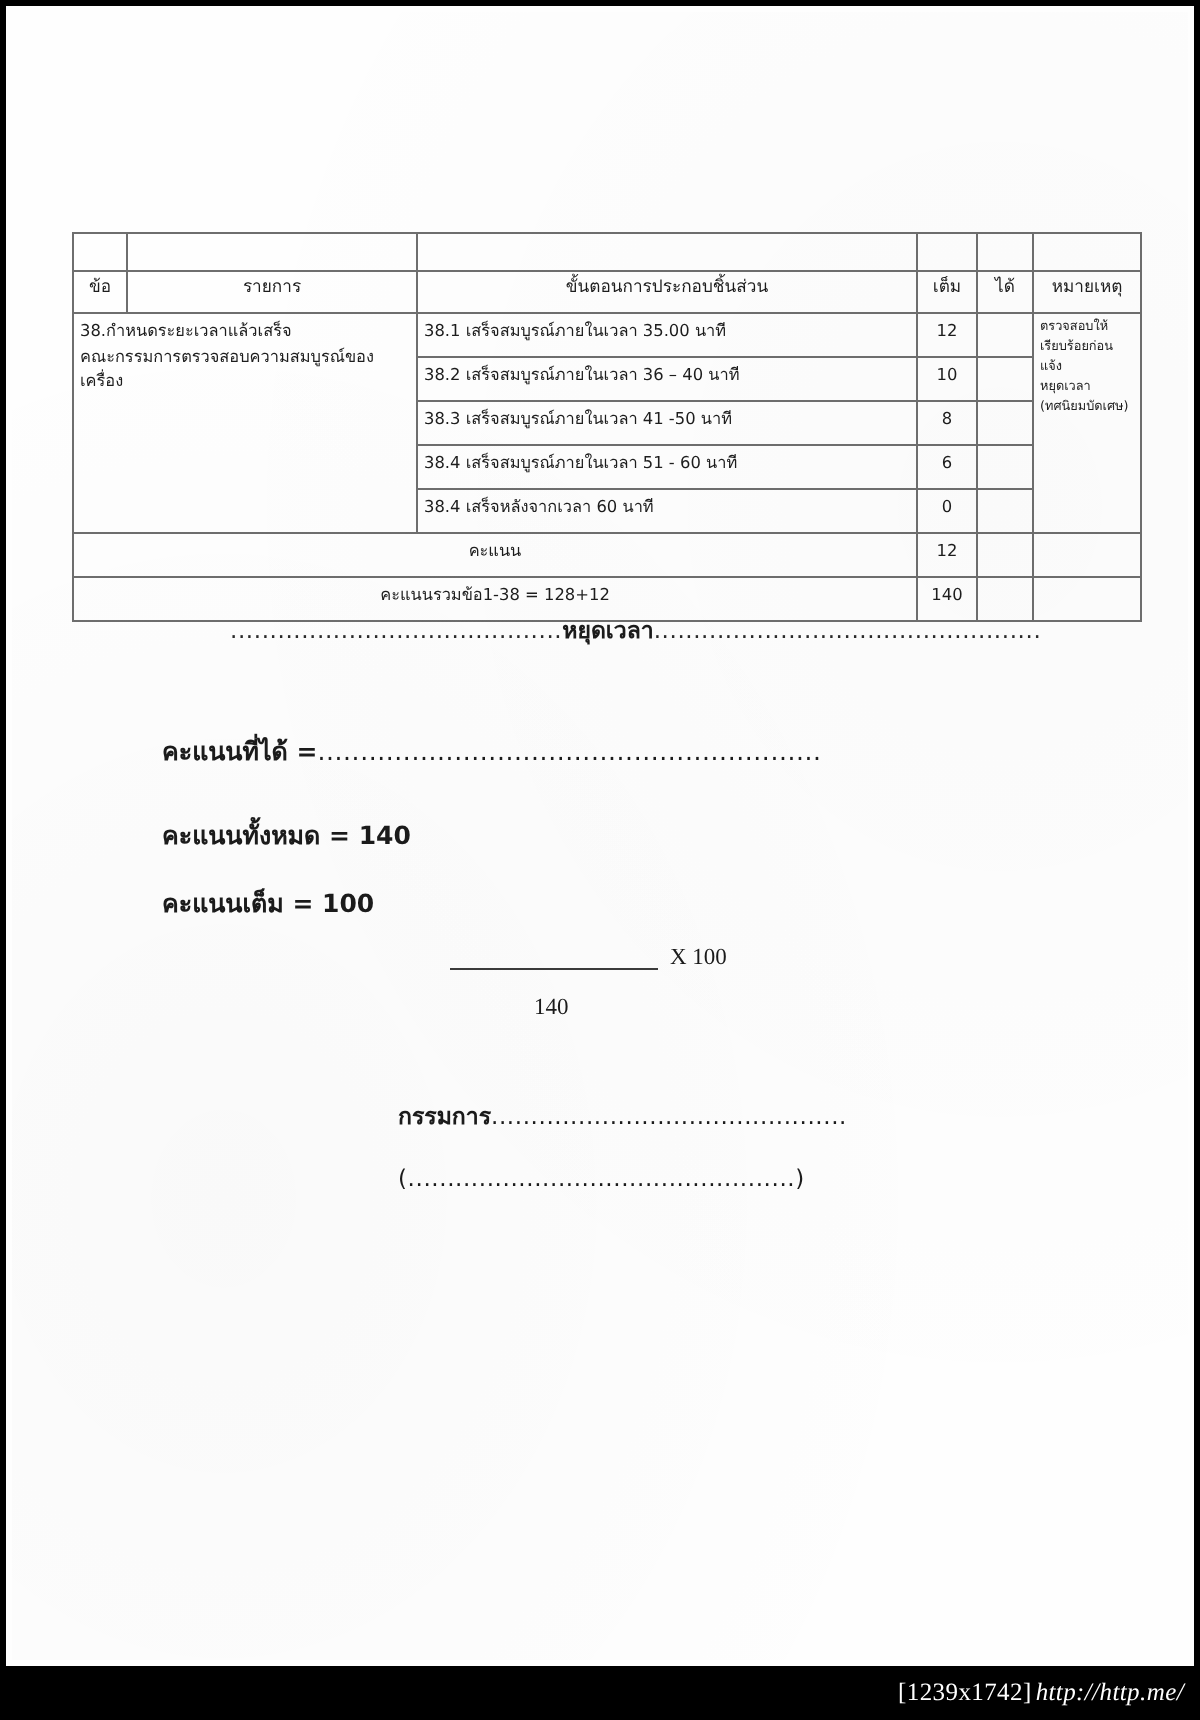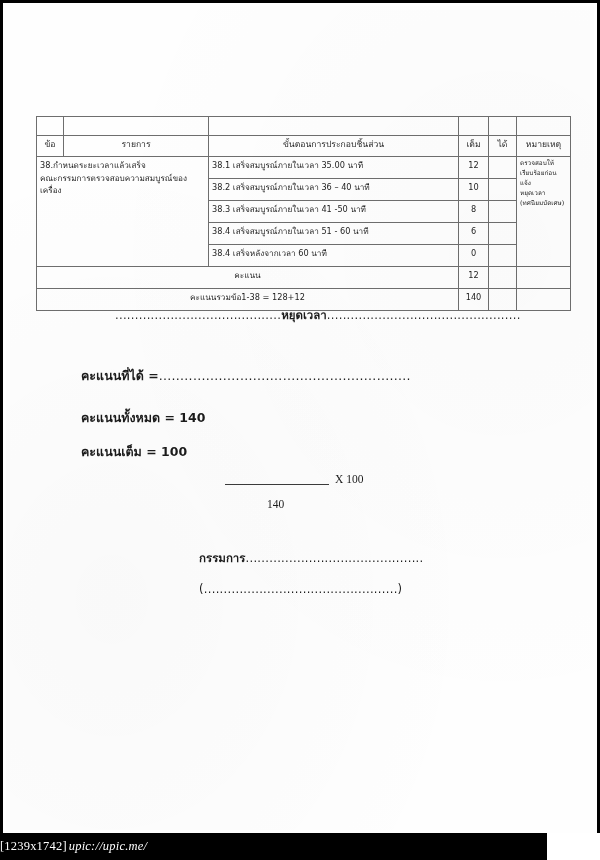--- a/index.html
+++ b/index.html
@@ -145,26 +145,27 @@
 
   
   #committee-line { left: 196px; top: 546px; font-size: 11.5px; }
   #committee-name-line { left: 196px; top: 579px; font-size: 11.5px; }
 
   
   #footer-bar {
     position: absolute;
     left: 0;
     top: 833px;
-    width: 547px;
+    width: 600px;
     height: 27px;
     background: #000000;
     color: #ffffff;
     display: flex;
     align-items: center;
+    justify-content: flex-end;
     padding-right: 8px;
     box-sizing: border-box;
     font-family: "Liberation Serif", serif;
     font-size: 12.5px;
     letter-spacing: 0.2px;
     gap: 2px;
   }
   #footer-dimensions { font-weight: normal; }
   #footer-url { font-style: italic; }
 </style>
@@ -281,14 +282,14 @@
   </div>
 
   <div class="doc-text" id="committee-name-line">
     <span class="dots">(.................................................)</span>
   </div>
 
 </div>
 
 <div id="footer-bar">
   <span id="footer-dimensions">[1239x1742]</span>
-  <span id="footer-url">upic://upic.me/</span>
+  <span id="footer-url">http://http.me/</span>
 </div>
 
 </body></html>

